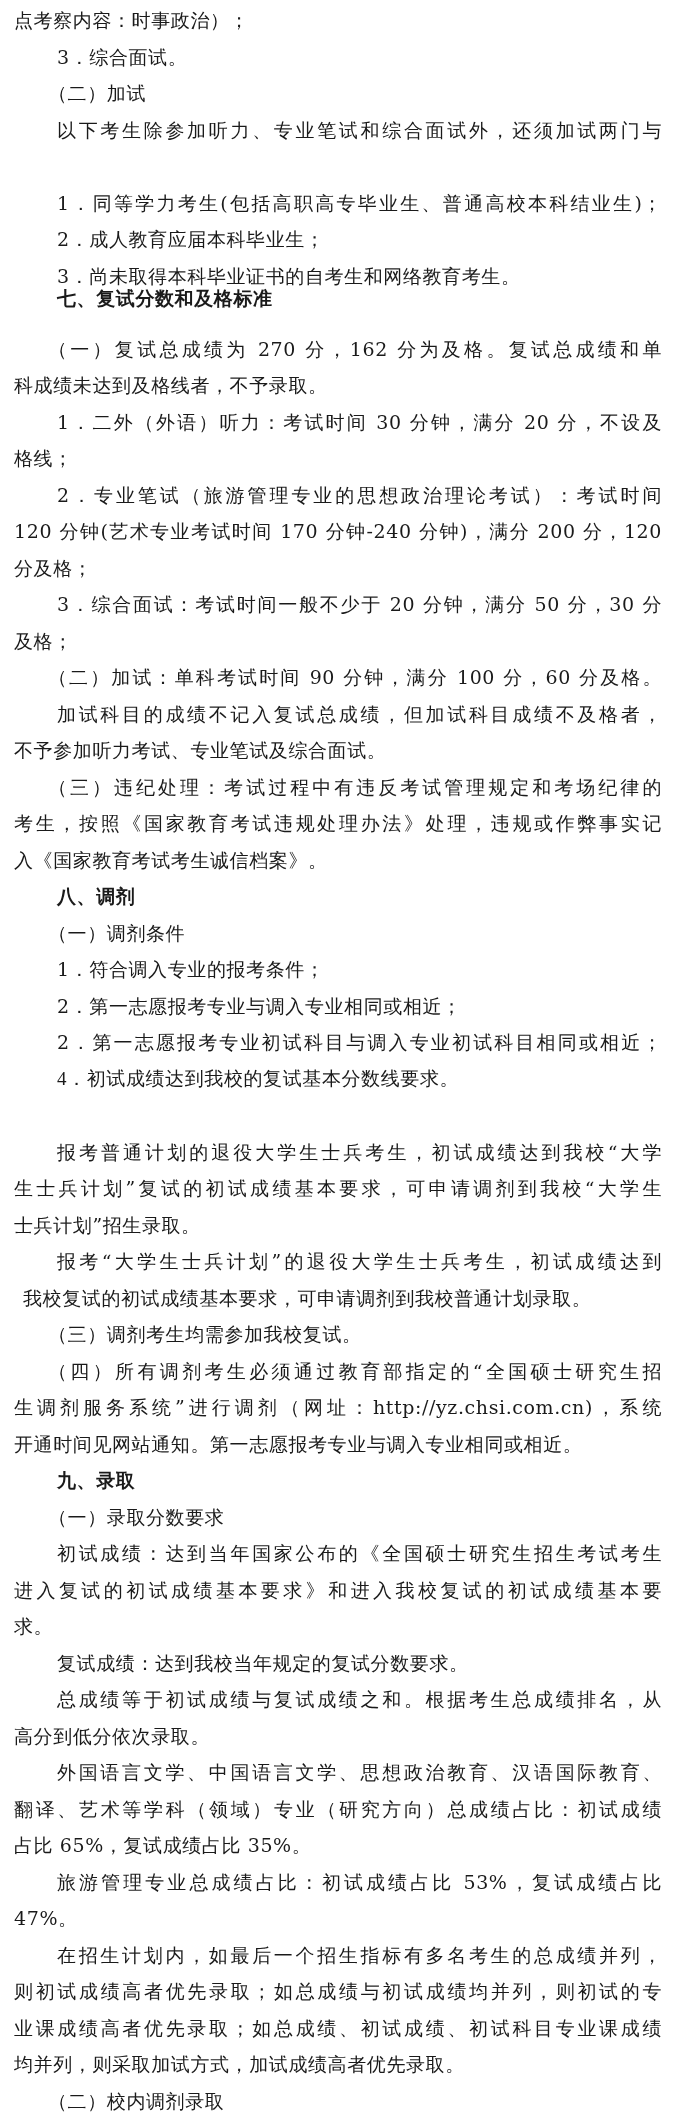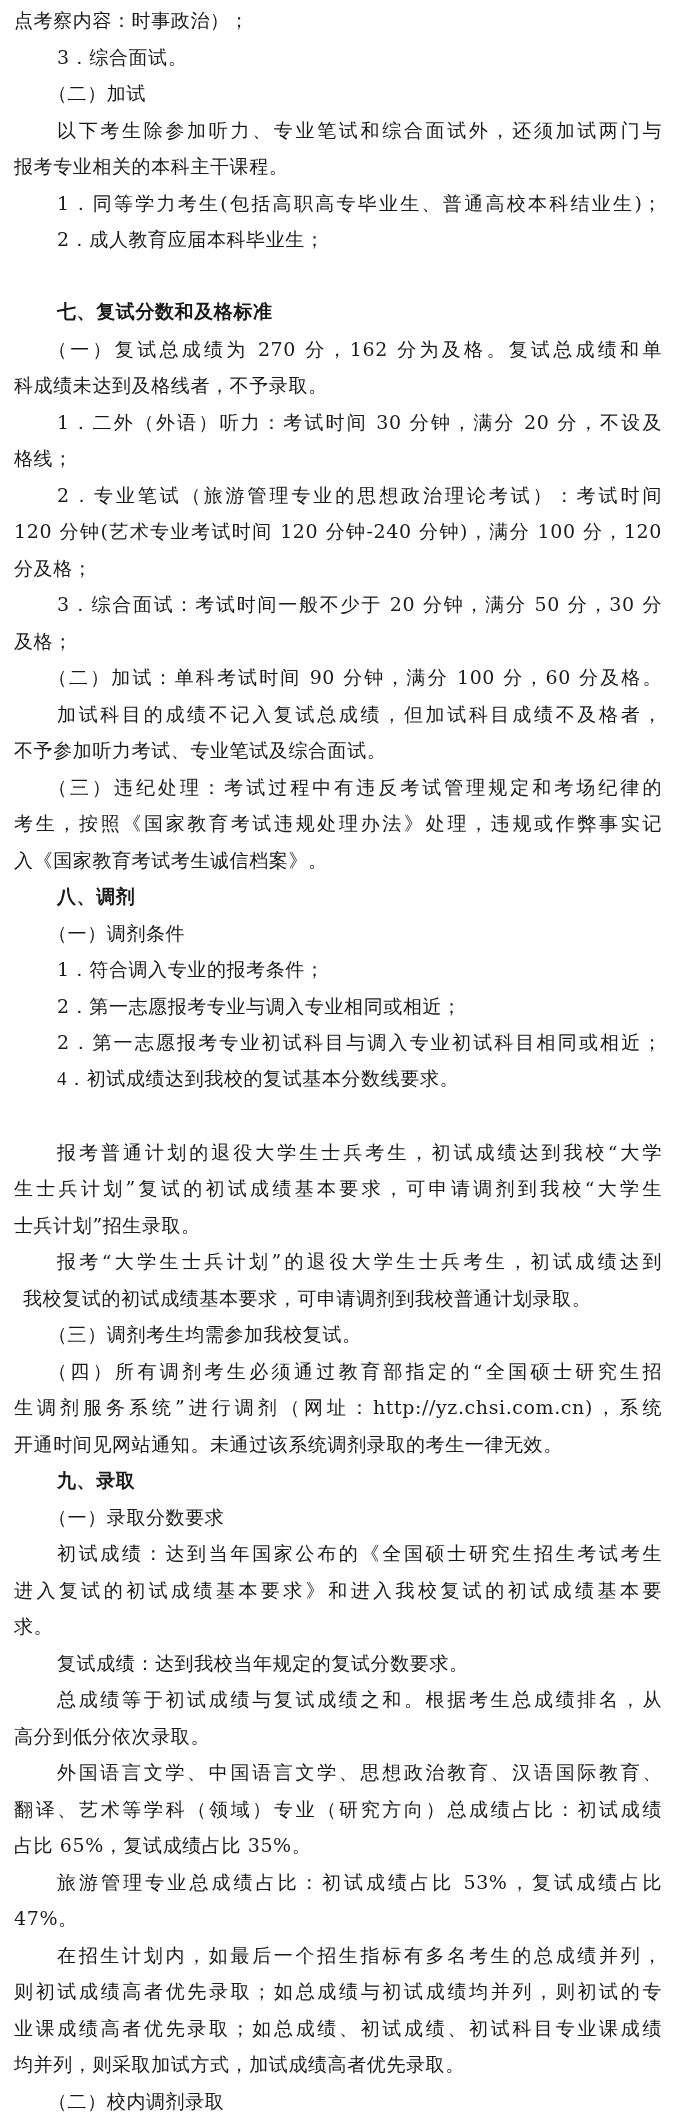--- a/index.html
+++ b/index.html
@@ -33,30 +33,30 @@
   .just { text-align-last: justify; text-align: justify; }
 </style>
 </head>
 <body>
 
 <div class="page" id="page">
     <div class="line" style="top: 2px;">点考察内容：时事政治）；</div>
     <div class="line ind" style="top: 38.5px;">3．综合面试。</div>
     <div class="line ind2" style="top: 75px;">（二）加试</div>
     <div class="line ind just" style="top: 111.5px;">以下考生除参加听力、专业笔试和综合面试外，还须加试两门与</div>
-    <div class="line" style="top: 148px;">报考专业相关的本科主干课程。</div>
     <div class="line ind just" style="top: 184.5px;">1．同等学力考生(包括高职高专毕业生、普通高校本科结业生)；</div>
     <div class="line ind" style="top: 221px;">2．成人教育应届本科毕业生；</div>
-    <div class="line ind bold" style="top: 294px; font-family: Liberation Serif, serif;">七、复试分数和及格标准</div>
+    <div class="line ind" style="top: 257.5px;">3．尚未取得本科毕业证书的自考生和网络教育考生。</div>
+    <div class="line ind bold" style="top: 280px;">七、复试分数和及格标准</div>
     <div class="line ind2 just" style="top: 330.5px;">（一）复试总成绩为 270 分，162 分为及格。复试总成绩和单</div>
     <div class="line" style="top: 367px;">科成绩未达到及格线者，不予录取。</div>
     <div class="line ind just" style="top: 403.5px;">1．二外（外语）听力：考试时间 30 分钟，满分 20 分，不设及</div>
     <div class="line" style="top: 440px;">格线；</div>
     <div class="line ind just" style="top: 476.5px;">2．专业笔试（旅游管理专业的思想政治理论考试）：考试时间</div>
-    <div class="line just" style="top: 513px;">120 分钟(艺术专业考试时间 120 分钟-240 分钟)，满分 100 分，120</div>
+    <div class="line just" style="top: 513px;">120 分钟(艺术专业考试时间 170 分钟-240 分钟)，满分 200 分，120</div>
     <div class="line" style="top: 549.5px;">分及格；</div>
     <div class="line ind just" style="top: 586px;">3．综合面试：考试时间一般不少于 20 分钟，满分 50 分，30 分</div>
     <div class="line" style="top: 622.5px;">及格；</div>
     <div class="line ind2 just" style="top: 659px;">（二）加试：单科考试时间 90 分钟，满分 100 分，60 分及格。</div>
     <div class="line ind just" style="top: 695.5px;">加试科目的成绩不记入复试总成绩，但加试科目成绩不及格者，</div>
     <div class="line" style="top: 732px;">不予参加听力考试、专业笔试及综合面试。</div>
     <div class="line ind2 just" style="top: 768.5px;">（三）违纪处理：考试过程中有违反考试管理规定和考场纪律的</div>
     <div class="line just" style="top: 805px;">考生，按照《国家教育考试违规处理办法》处理，违规或作弊事实记</div>
     <div class="line" style="top: 841.5px;">入《国家教育考试考生诚信档案》。</div>
     <div class="line ind bold" style="top: 878px;">八、调剂</div>
@@ -66,21 +66,21 @@
     <div class="line ind just" style="top: 1024px;">2．第一志愿报考专业初试科目与调入专业初试科目相同或相近；</div>
     <div class="line ind" style="top: 1060.5px; font-family: Liberation Serif, serif;">4．初试成绩达到我校的复试基本分数线要求。</div>
     <div class="line ind just" style="top: 1133.5px;">报考普通计划的退役大学生士兵考生，初试成绩达到我校“大学</div>
     <div class="line just" style="top: 1170px;">生士兵计划”复试的初试成绩基本要求，可申请调剂到我校“大学生</div>
     <div class="line" style="top: 1206.5px;">士兵计划”招生录取。</div>
     <div class="line ind just" style="top: 1243px;">报考“大学生士兵计划”的退役大学生士兵考生，初试成绩达到</div>
     <div class="line" style="top: 1279.5px; margin-left: 9px;">我校复试的初试成绩基本要求，可申请调剂到我校普通计划录取。</div>
     <div class="line ind2" style="top: 1316px;">（三）调剂考生均需参加我校复试。</div>
     <div class="line ind2 just" style="top: 1352.5px;">（四）所有调剂考生必须通过教育部指定的“全国硕士研究生招</div>
     <div class="line just" style="top: 1389px;">生调剂服务系统”进行调剂（网址：http://yz.chsi.com.cn)，系统</div>
-    <div class="line" style="top: 1425.5px;">开通时间见网站通知。未通过该系统调剂录取的考生一律无效。</div>
+    <div class="line" style="top: 1425.5px;">开通时间见网站通知。第一志愿报考专业与调入专业相同或相近。</div>
     <div class="line ind bold" style="top: 1462px;">九、录取</div>
     <div class="line ind2" style="top: 1498.5px;">（一）录取分数要求</div>
     <div class="line ind just" style="top: 1535px;">初试成绩：达到当年国家公布的《全国硕士研究生招生考试考生</div>
     <div class="line just" style="top: 1571.5px;">进入复试的初试成绩基本要求》和进入我校复试的初试成绩基本要</div>
     <div class="line" style="top: 1608px;">求。</div>
     <div class="line ind" style="top: 1644.5px;">复试成绩：达到我校当年规定的复试分数要求。</div>
     <div class="line ind just" style="top: 1681px;">总成绩等于初试成绩与复试成绩之和。根据考生总成绩排名，从</div>
     <div class="line" style="top: 1717.5px;">高分到低分依次录取。</div>
     <div class="line ind just" style="top: 1754px;">外国语言文学、中国语言文学、思想政治教育、汉语国际教育、</div>
     <div class="line just" style="top: 1790.5px;">翻译、艺术等学科（领域）专业（研究方向）总成绩占比：初试成绩</div>

